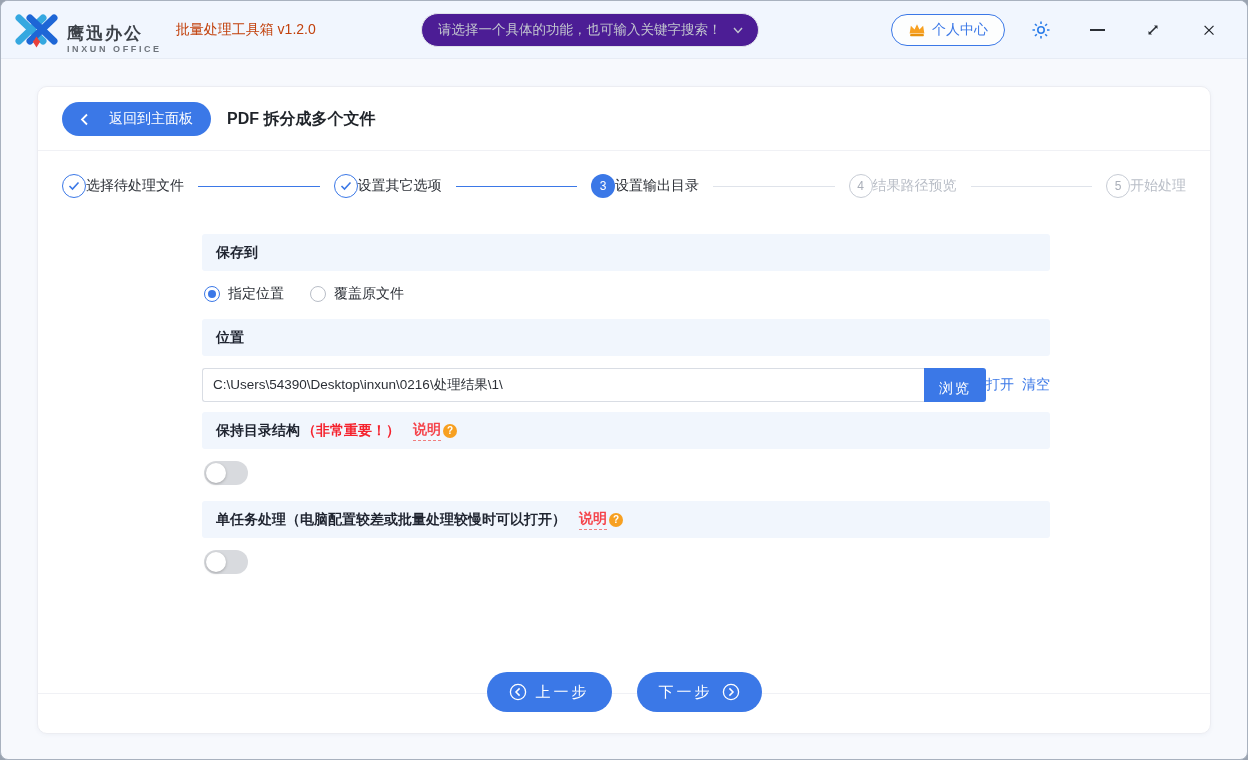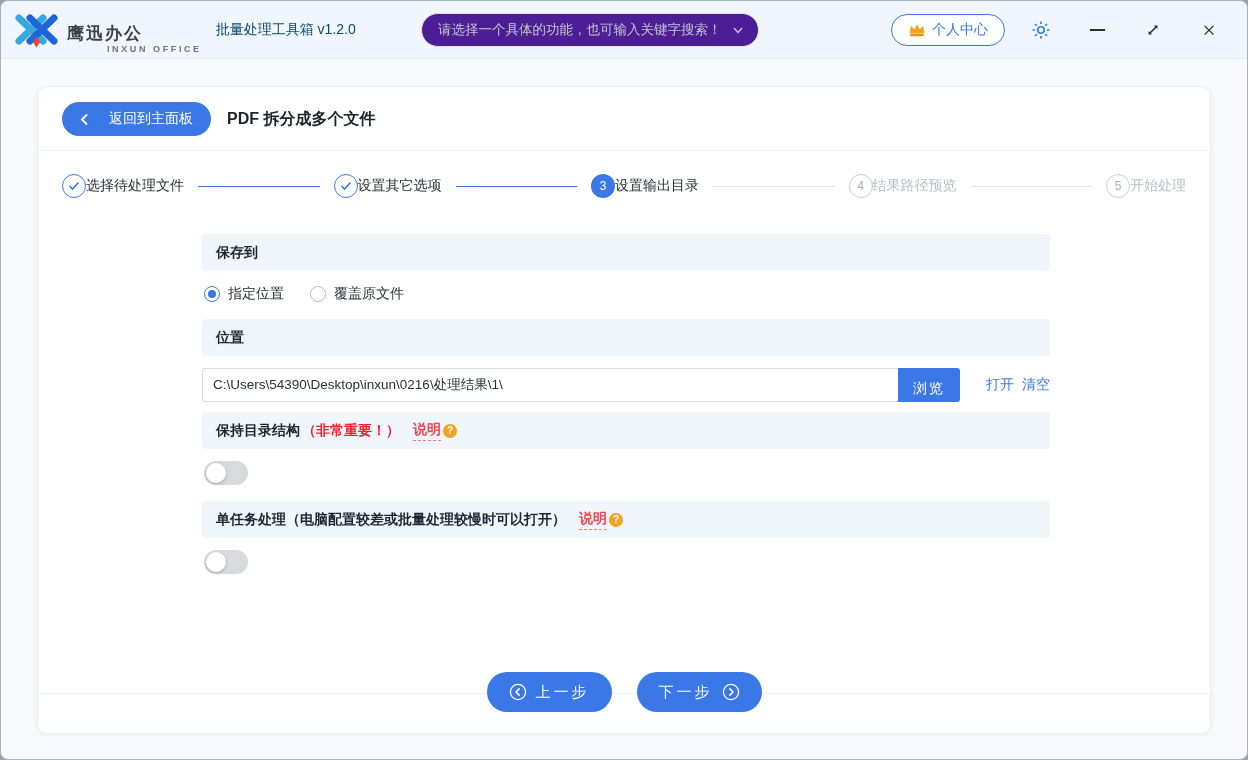--- a/index.html
+++ b/index.html
@@ -20,22 +20,22 @@
     height: 58px; flex: 0 0 58px;
     background: #f1f6fe;
     border-bottom: 1px solid #e7ecf5;
     display: flex; align-items: center;
     padding: 0 18px 0 14px;
     position: relative;
   }
   .logo { display: flex; align-items: center; gap: 8px; }
   .logo-text { display: flex; flex-direction: column; line-height: 1; }
   .brand-cn { font-size: 17px; font-weight: bold; color: #3c4148; letter-spacing: 2px; margin-top: 19px; }
-  .brand-en { font-size: 9px; font-weight: bold; color: #6d737b; letter-spacing: 2.6px; margin-top: 3px; margin-left: 40px; }
-  .app-title { font-size: 14px; color: #0c4a6e; margin-left: 14px; }
+  .brand-en { font-size: 9px; font-weight: bold; color: #6d737b; letter-spacing: 2.6px; margin-top: 3px; }
+  .app-title { font-size: 14px; color: #c2410c; margin-left: 14px; }
 
   .search-select {
     position: absolute; left: 420px; top: 12px;
     width: 338px; height: 34px;
     background: #4c1d95; border: 1px solid #e0e3ea; border-radius: 17px;
     display: flex; align-items: center; padding: 0 14px 0 16px;
     color: #c3c7cf; font-size: 13.5px;
   }
   .search-select .ph { flex: 1; white-space: nowrap; overflow: hidden; }
   .chevron-down { width: 12px; height: 12px; flex: 0 0 12px; margin-left: 6px; }
@@ -133,21 +133,21 @@
     flex: 1; height: 34px;
     border: 1px solid #d9dde4; border-right: none; border-radius: 3px 0 0 3px;
     padding: 0 10px; font-size: 13.5px; color: #2b2f36; outline: none;
     font-family: "Liberation Sans", "DejaVu Sans", sans-serif;
   }
   .browse-btn {
     height: 34px; padding: 12px 15px;
     background: #3b78e7; color: #fff; font-size: 14px;
     border: none; border-radius: 0 3px 3px 0; cursor: pointer; letter-spacing: 2px;
   }
-  .text-link { color: #3b78e7; font-size: 14px; margin-left: 26px; cursor: pointer; white-space: nowrap; }
+  .text-link { color: #3b78e7; font-size: 14px; margin-left: 0; cursor: pointer; white-space: nowrap; }
   .text-link + .text-link { margin-left: 8px; }
 
   .toggle {
     width: 44px; height: 24px; border-radius: 12px;
     background: #d8dade; position: relative; cursor: pointer;
     margin: 6px 0 16px 2px;
   }
   .toggle .knob {
     position: absolute; left: 2px; top: 2px;
     width: 20px; height: 20px; border-radius: 50%; background: #fff;

